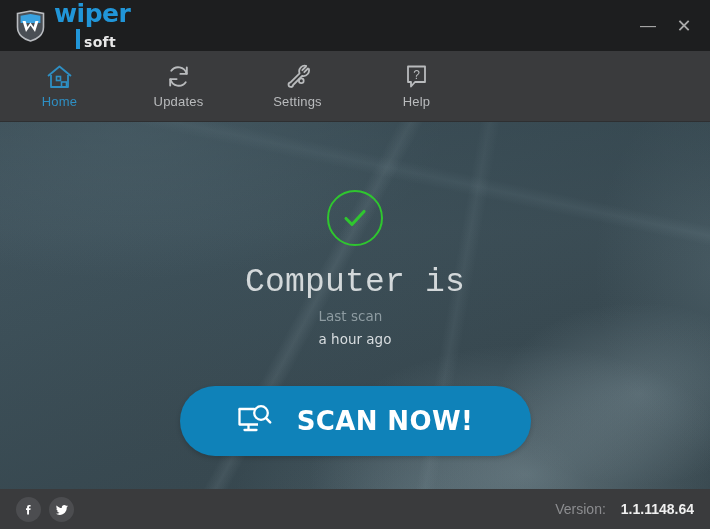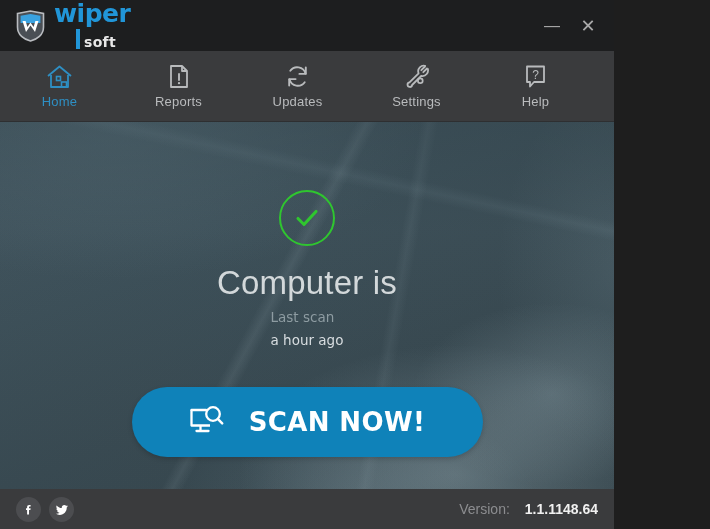--- a/index.html
+++ b/index.html
@@ -7,21 +7,21 @@
   html, body {
     width: 710px;
     height: 529px;
     overflow: hidden;
     background: #1e1e1e;
     font-family: "Liberation Sans", sans-serif;
   }
 
   #app {
     position: relative;
-    width: 614px;
+    width: 710px;
     height: 529px;
     display: flex;
     flex-direction: column;
     background: #1e1e1e;
   }
 
   
   .titlebar {
     position: relative;
     height: 51px;
@@ -181,21 +181,21 @@
     margin-bottom: 18px;
   }
 
   .status-line {
     display: flex;
     align-items: baseline;
     gap: 12px;
     font-size: 33px;
     font-weight: 300;
     letter-spacing: 0.2px;
-    font-family: Liberation Sans, sans-serif;
+    font-family: Liberation Mono, monospace;
   }
   .status-prefix { color: #d3d8da; }
   .status-word { color: #3ece3e; }
 
   .lastscan {
     margin-top: 7px;
     font-size: 13.5px;
     display: flex;
     gap: 7px;
     font-family: "DejaVu Sans", sans-serif;
@@ -301,31 +301,20 @@
           <path d="M2 12 L13.5 2.5 L25 12" fill="none" stroke="#2e8fc4" stroke-width="1.8" stroke-linejoin="round"></path>
           <path d="M5 11 L5 23 L22 23 L22 11" fill="none" stroke="#2e8fc4" stroke-width="1.8" stroke-linejoin="round"></path>
           <rect x="10.5" y="12.5" width="4" height="4" fill="none" stroke="#2e8fc4" stroke-width="1.6"></rect>
           <rect x="15.5" y="18" width="5" height="5" fill="none" stroke="#2e8fc4" stroke-width="1.6"></rect>
         </svg>
       </span>
       <span class="nav-label">Home</span>
     </div>
 
 
-    <div class="nav-item">
-      <span class="nav-icon">
-        <svg width="22" height="25" viewBox="0 0 22 25">
-          <path d="M3 2 L14 2 L19 7 L19 23 L3 23 Z" fill="none" stroke="#b9bbbd" stroke-width="1.8" stroke-linejoin="round"></path>
-          <path d="M14 2 L14 7 L19 7" fill="none" stroke="#b9bbbd" stroke-width="1.8" stroke-linejoin="round"></path>
-          <path d="M11 10 L11 16" stroke="#b9bbbd" stroke-width="1.9" stroke-linecap="round"></path>
-          <circle cx="11" cy="19.2" r="1.15" fill="#b9bbbd"></circle>
-        </svg>
-      </span>
-      <span class="nav-label">Reports</span>
-    </div>
 
     <div class="nav-item">
       <span class="nav-icon">
         <svg width="25" height="25" viewBox="0 0 25 25">
           <path d="M20.5 9.5 A8.6 8.6 0 0 0 5.3 6.8" fill="none" stroke="#b9bbbd" stroke-width="1.9" stroke-linecap="round"></path>
           <path d="M4.5 15.5 A8.6 8.6 0 0 0 19.7 18.2" fill="none" stroke="#b9bbbd" stroke-width="1.9" stroke-linecap="round"></path>
           <path d="M20.8 3.4 L20.8 9.9 L14.4 9.9" fill="none" stroke="#b9bbbd" stroke-width="1.9" stroke-linecap="round" stroke-linejoin="round"></path>
           <path d="M4.2 21.6 L4.2 15.1 L10.6 15.1" fill="none" stroke="#b9bbbd" stroke-width="1.9" stroke-linecap="round" stroke-linejoin="round"></path>
         </svg>
       </span>

